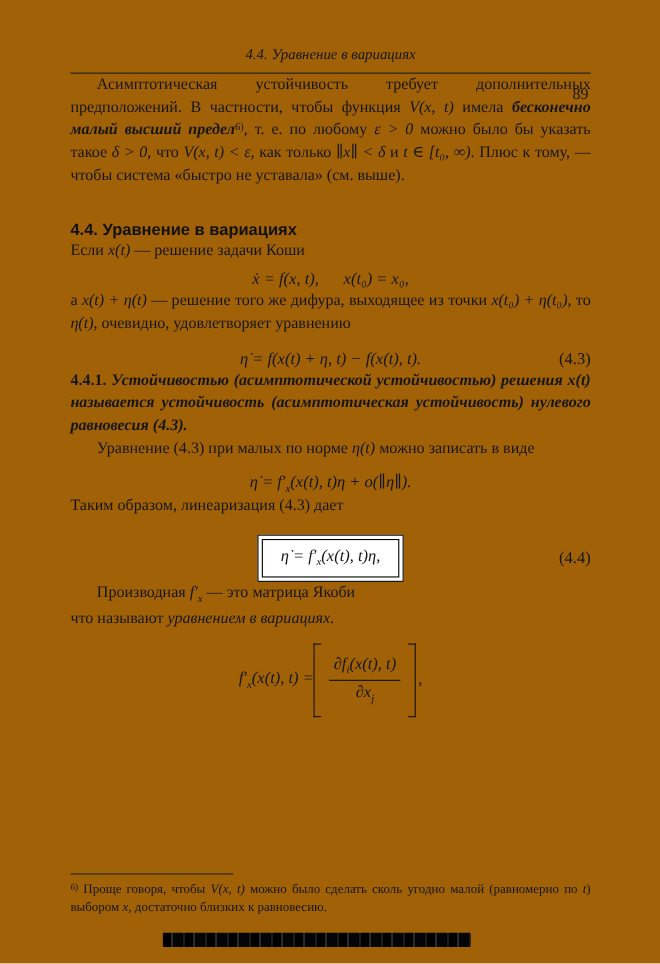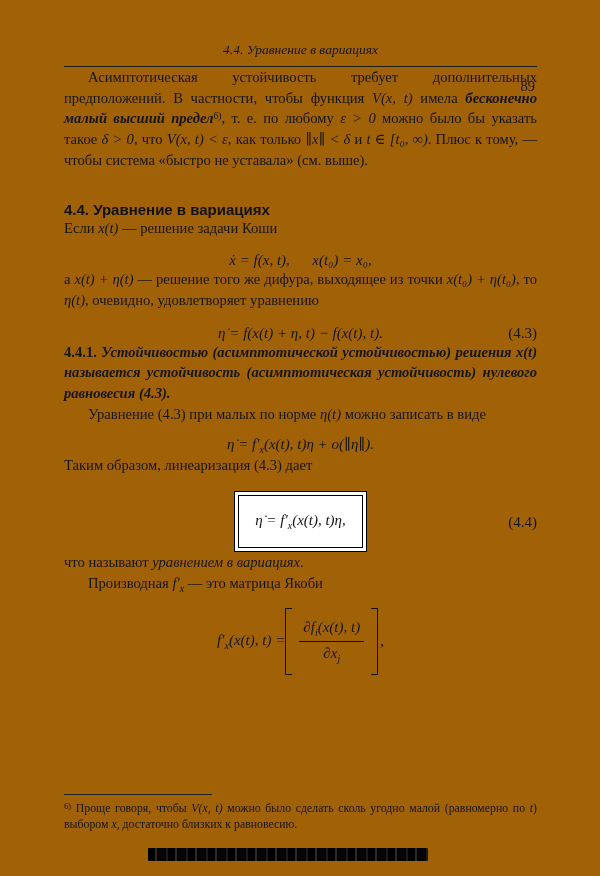--- a/index.html
+++ b/index.html
@@ -26,33 +26,33 @@
     font-weight: bold; font-size: 15px; margin: 30px 0 0 0; color: #111;
   }
 
   .eq { position: relative; text-align: center; font-size: 15px; }
   .eq .body-eq { font-style: italic; }
   .eq-tag { position: absolute; right: 0; top: 50%; transform: translateY(-50%); font-style: normal; font-size: 15px; }
   sub.msub { font-size: 10px; font-style: italic; }
 
   .b-intro { margin-top: 20px; }
   .b-if { margin-top: 22px; }
-  .b-eq1 { margin-top: 14px; }
+  .b-eq1 { margin-top: 8px; }
   .b-eta { margin-top: 14px; }
   .b-eq43 { margin-top: 14px; }
   .b-def { margin-top: 16px; }
   .b-small { margin-top: 16px; }
   .b-eqlin { margin-top: 10px; }
   .b-thus { margin-top: 13px; }
   .b-boxrow { position: relative; text-align: center; margin-top: 16px; }
   .b-called { margin-top: 15px; }
   .b-deriv { margin-top: 7px; }
 
   .box-outer { display: inline-block; border: 1.3px solid #000; padding: 3px; background: #fff; }
-  .box-inner { display: inline-block; border: 1.3px solid #000; padding: 16px 16px; font-size: 15px; font-style: italic; font-family: Liberation Serif, serif; }
+  .box-inner { display: inline-block; border: 1.3px solid #000; padding: 7px 16px; font-size: 15px; font-style: italic; font-family: Liberation Serif, serif; }
 
   .eq-jac { display: flex; justify-content: center; align-items: center; margin-top: 12px; font-size: 15px; }
   .jac-lhs { font-style: italic; margin-right: 0; }
   .brkt { width: 7px; align-self: stretch; }
   .brkt-l { border-left: 1.5px solid #111; border-top: 1.5px solid #111; border-bottom: 1.5px solid #111; }
   .brkt-r { border-right: 1.5px solid #111; border-top: 1.5px solid #111; border-bottom: 1.5px solid #111; }
   .frac { display: flex; flex-direction: column; align-items: center; margin: 8px 2px; padding: 3px 5px; font-style: italic; }
   .frac-num { padding: 0 4px 3px 4px; border-bottom: 1.3px solid #111; }
   .frac-den { padding-top: 3px; }
   .jac-trail { font-style: normal; align-self: center; margin-left: 2px; }
@@ -103,23 +103,23 @@
     <span class="body-eq"><span>η̇ = f′</span><sub class="msub">x</sub><span>(x(t), t)η + o(∥η∥).</span></span>
   </div>
 
   <p class="body b-thus"><span>Таким образом, линеаризация (4.3) дает</span></p>
 
   <div class="b-boxrow">
     <span class="box-outer"><span class="box-inner"><span>η̇ = f′</span><sub class="msub">x</sub><span>(x(t), t)η,</span></span></span>
     <span class="eq-tag">(4.4)</span>
   </div>
 
+  <p class="body indent b-deriv"><span>Производная </span><span class="m">f′</span><sub class="msub">x</sub><span> — это матрица Якоби</span></p>
+
   <p class="body b-called"><span>что называют </span><span class="m">уравнением в вариациях</span><span>.</span></p>
-
-  <p class="body indent b-deriv"><span>Производная </span><span class="m">f′</span><sub class="msub">x</sub><span> — это матрица Якоби</span></p>
 
   <div class="eq-jac">
     <span class="jac-lhs"><span>f′</span><sub class="msub">x</sub><span>(x(t), t) = </span></span>
     <span class="brkt brkt-l"></span>
     <span class="frac">
       <span class="frac-num"><span>∂f</span><sub class="msub">i</sub><span>(x(t), t)</span></span>
       <span class="frac-den"><span>∂x</span><sub class="msub">j</sub></span>
     </span>
     <span class="brkt brkt-r"></span>
     <span class="jac-trail">,</span>

